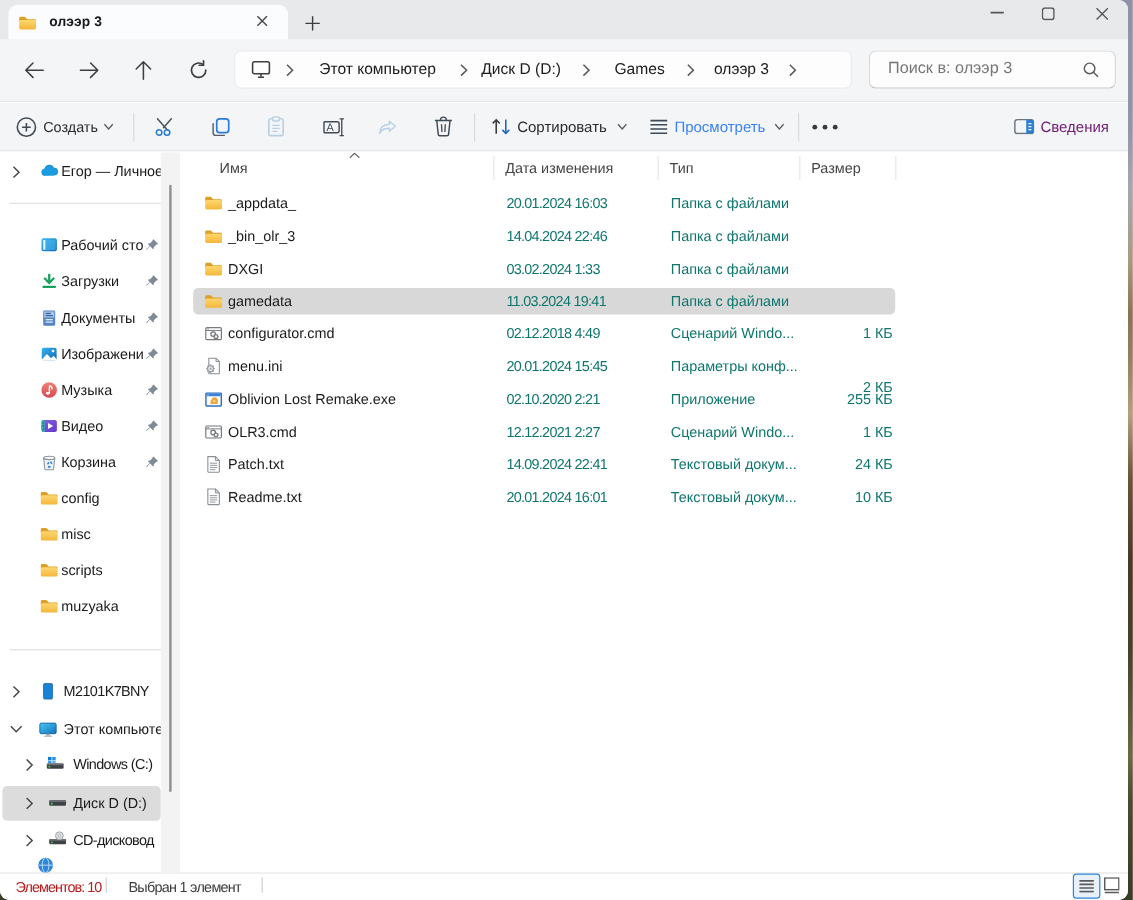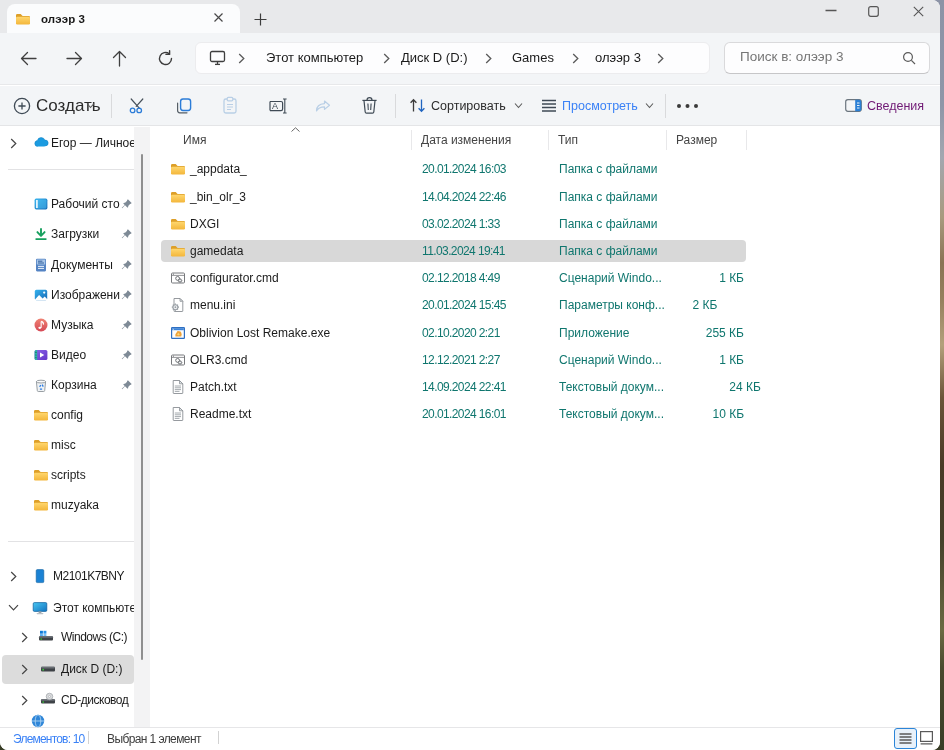--- a/index.html
+++ b/index.html
@@ -259,21 +259,21 @@
 <span class="t" style="left:740px;top:49px;font-size:13.5px;color:#767676">Поиск в: олээр 3</span>
 <svg class="abs" style="left:902px;top:51px" width="14" height="14" viewBox="0 0 14 14">
       <circle cx="6" cy="6" r="4.4" fill="none" stroke="#5b5b5b" stroke-width="1.2"></circle>
       <line x1="9.4" y1="9.4" x2="13" y2="13" stroke="#5b5b5b" stroke-width="1.2"></line>
     </svg>
 
 <svg class="abs" style="left:13px;top:97px" width="18" height="18" viewBox="0 0 18 18">
       <circle cx="9" cy="9" r="7.6" fill="none" stroke="#3f4a55" stroke-width="1.3"></circle>
       <path d="M9 5.4 V12.6 M5.4 9 H12.6" stroke="#3f4a55" stroke-width="1.3"></path>
     </svg>
-<span class="t" style="left:36px;top:98px;font-size:17px;color:#2c2c2c">Создать</span>
+<span class="t" style="left:36px;top:98px;font-size:12px;color:#2c2c2c">Создать</span>
 <svg class="abs" style="left:86px;top:102px" width="9" height="7" viewBox="0 0 9 7">
       <path d="M1 1.5 L4.5 5.5 L8 1.5" stroke="#5a5a5a" stroke-width="1.1" fill="none"></path>
     </svg>
 <div class="sep-v" style="left:111px;top:94px;height:24px"></div>
 <svg class="abs" style="left:128px;top:97px" width="18" height="18" viewBox="0 0 18 18">
       <path d="M3.2 2 L11.5 11.3 M14.8 2 L8.2 9.4" stroke="#46505a" stroke-width="1.2" fill="none" stroke-linecap="round"></path>
       <circle cx="4.6" cy="13.4" r="2.3" fill="none" stroke="#2b7cd8" stroke-width="1.3"></circle>
       <circle cx="11.2" cy="13.4" r="2.3" fill="none" stroke="#2b7cd8" stroke-width="1.3"></circle>
     </svg>
 <svg class="abs" style="left:175px;top:97px" width="18" height="18" viewBox="0 0 18 18">
@@ -489,51 +489,51 @@
     <span class="t" style="left:190px;top:270px">configurator.cmd</span>
     <span class="t g d" style="left:422px;top:270px">02.12.2018 4:49</span>
     <span class="t g" style="left:559px;top:270px">Сценарий Windo...</span>
     <span class="t g" style="left:666px;top:270px;width:78px;text-align:right">1 КБ</span>
 <svg class="i" style="left:170px;top:297px" viewBox="0 0 16 16">
       <use href="#iniicon"></use>
     </svg>
     <span class="t" style="left:190px;top:297px">menu.ini</span>
     <span class="t g d" style="left:422px;top:297px">20.01.2024 15:45</span>
     <span class="t g" style="left:559px;top:297px">Параметры конф...</span>
-    <span class="t g" style="left:666px;top:297px;width:78px;text-align:center">2 КБ</span>
+    <span class="t g" style="left:666px;top:315px;width:78px;text-align:right">2 КБ</span>
 <svg class="i" style="left:170px;top:325px" viewBox="0 0 16 16">
       <use href="#exeicon"></use>
     </svg>
     <span class="t" style="left:190px;top:325px">Oblivion Lost Remake.exe</span>
     <span class="t g d" style="left:422px;top:325px">02.10.2020 2:21</span>
     <span class="t g" style="left:559px;top:325px">Приложение</span>
     <span class="t g" style="left:666px;top:325px;width:78px;text-align:right">255 КБ</span>
 <svg class="i" style="left:170px;top:352px" viewBox="0 0 16 16">
       <use href="#cmdicon"></use>
     </svg>
     <span class="t" style="left:190px;top:352px">OLR3.cmd</span>
     <span class="t g d" style="left:422px;top:352px">12.12.2021 2:27</span>
     <span class="t g" style="left:559px;top:352px">Сценарий Windo...</span>
     <span class="t g" style="left:666px;top:352px;width:78px;text-align:right">1 КБ</span>
 <svg class="i" style="left:170px;top:379px" viewBox="0 0 16 16">
       <use href="#page"></use>
     </svg>
     <span class="t" style="left:190px;top:379px">Patch.txt</span>
     <span class="t g d" style="left:422px;top:379px">14.09.2024 22:41</span>
     <span class="t g" style="left:559px;top:379px">Текстовый докум...</span>
-    <span class="t g" style="left:706px;top:379px;width:78px;text-align:center">24 КБ</span>
+    <span class="t g" style="left:666px;top:379px;width:78px;text-align:right">24 КБ</span>
 <svg class="i" style="left:170px;top:406px" viewBox="0 0 16 16">
       <use href="#page"></use>
     </svg>
     <span class="t" style="left:190px;top:406px">Readme.txt</span>
     <span class="t g d" style="left:422px;top:406px">20.01.2024 16:01</span>
     <span class="t g" style="left:559px;top:406px">Текстовый докум...</span>
     <span class="t g" style="left:666px;top:406px;width:78px;text-align:right">10 КБ</span>
 
-<span class="t" style="left:13px;top:731px;color:#3b82f6;letter-spacing:-0.8px">Элементов: 10</span>
+<span class="t" style="left:13px;top:731px;color:#b91c1c;letter-spacing:-0.8px">Элементов: 10</span>
 <div class="abs" style="left:88px;top:731px;width:1px;height:13px;background:#d2d2d2"></div>
 <span class="t" style="left:107px;top:731px;color:#3d3d3d;letter-spacing:-0.6px">Выбран 1 элемент</span>
 <div class="abs" style="left:218px;top:731px;width:1px;height:13px;background:#d2d2d2"></div>
 <div class="abs" style="left:894px;top:728px;width:23px;height:21px;border:1.5px solid #2b85d8;background:#e8f1fa;border-radius:3px"></div>
 <svg class="abs" style="left:899px;top:733px" width="13" height="11" viewBox="0 0 13 11">
       <path d="M0.5 1 H12.5 M0.5 4 H12.5 M0.5 7 H12.5 M0.5 10 H12.5" stroke="#5a5a5a" stroke-width="1.4"></path>
     </svg>
 <svg class="abs" style="left:920px;top:731px" width="13" height="14" viewBox="0 0 13 14">
       <rect x="0.6" y="0.6" width="11.8" height="9.8" fill="none" stroke="#5a5a5a" stroke-width="1.2"></rect>
       <line x1="0.6" y1="12.8" x2="12.4" y2="12.8" stroke="#5a5a5a" stroke-width="1.2"></line>

